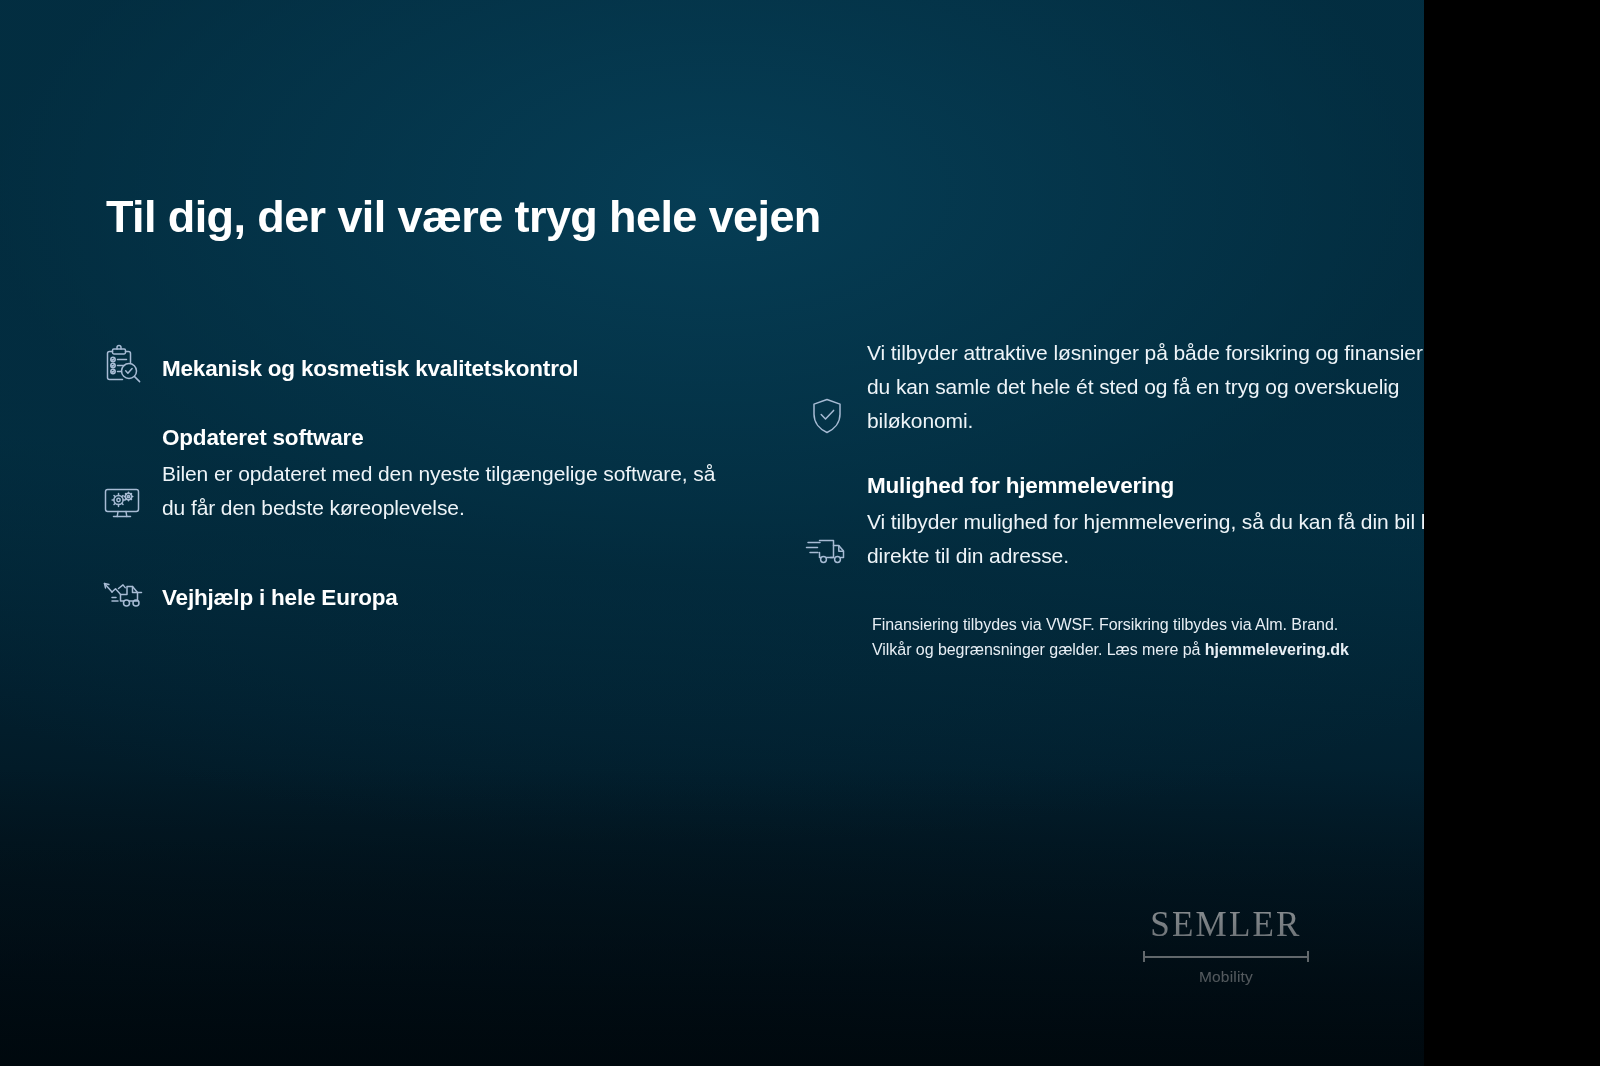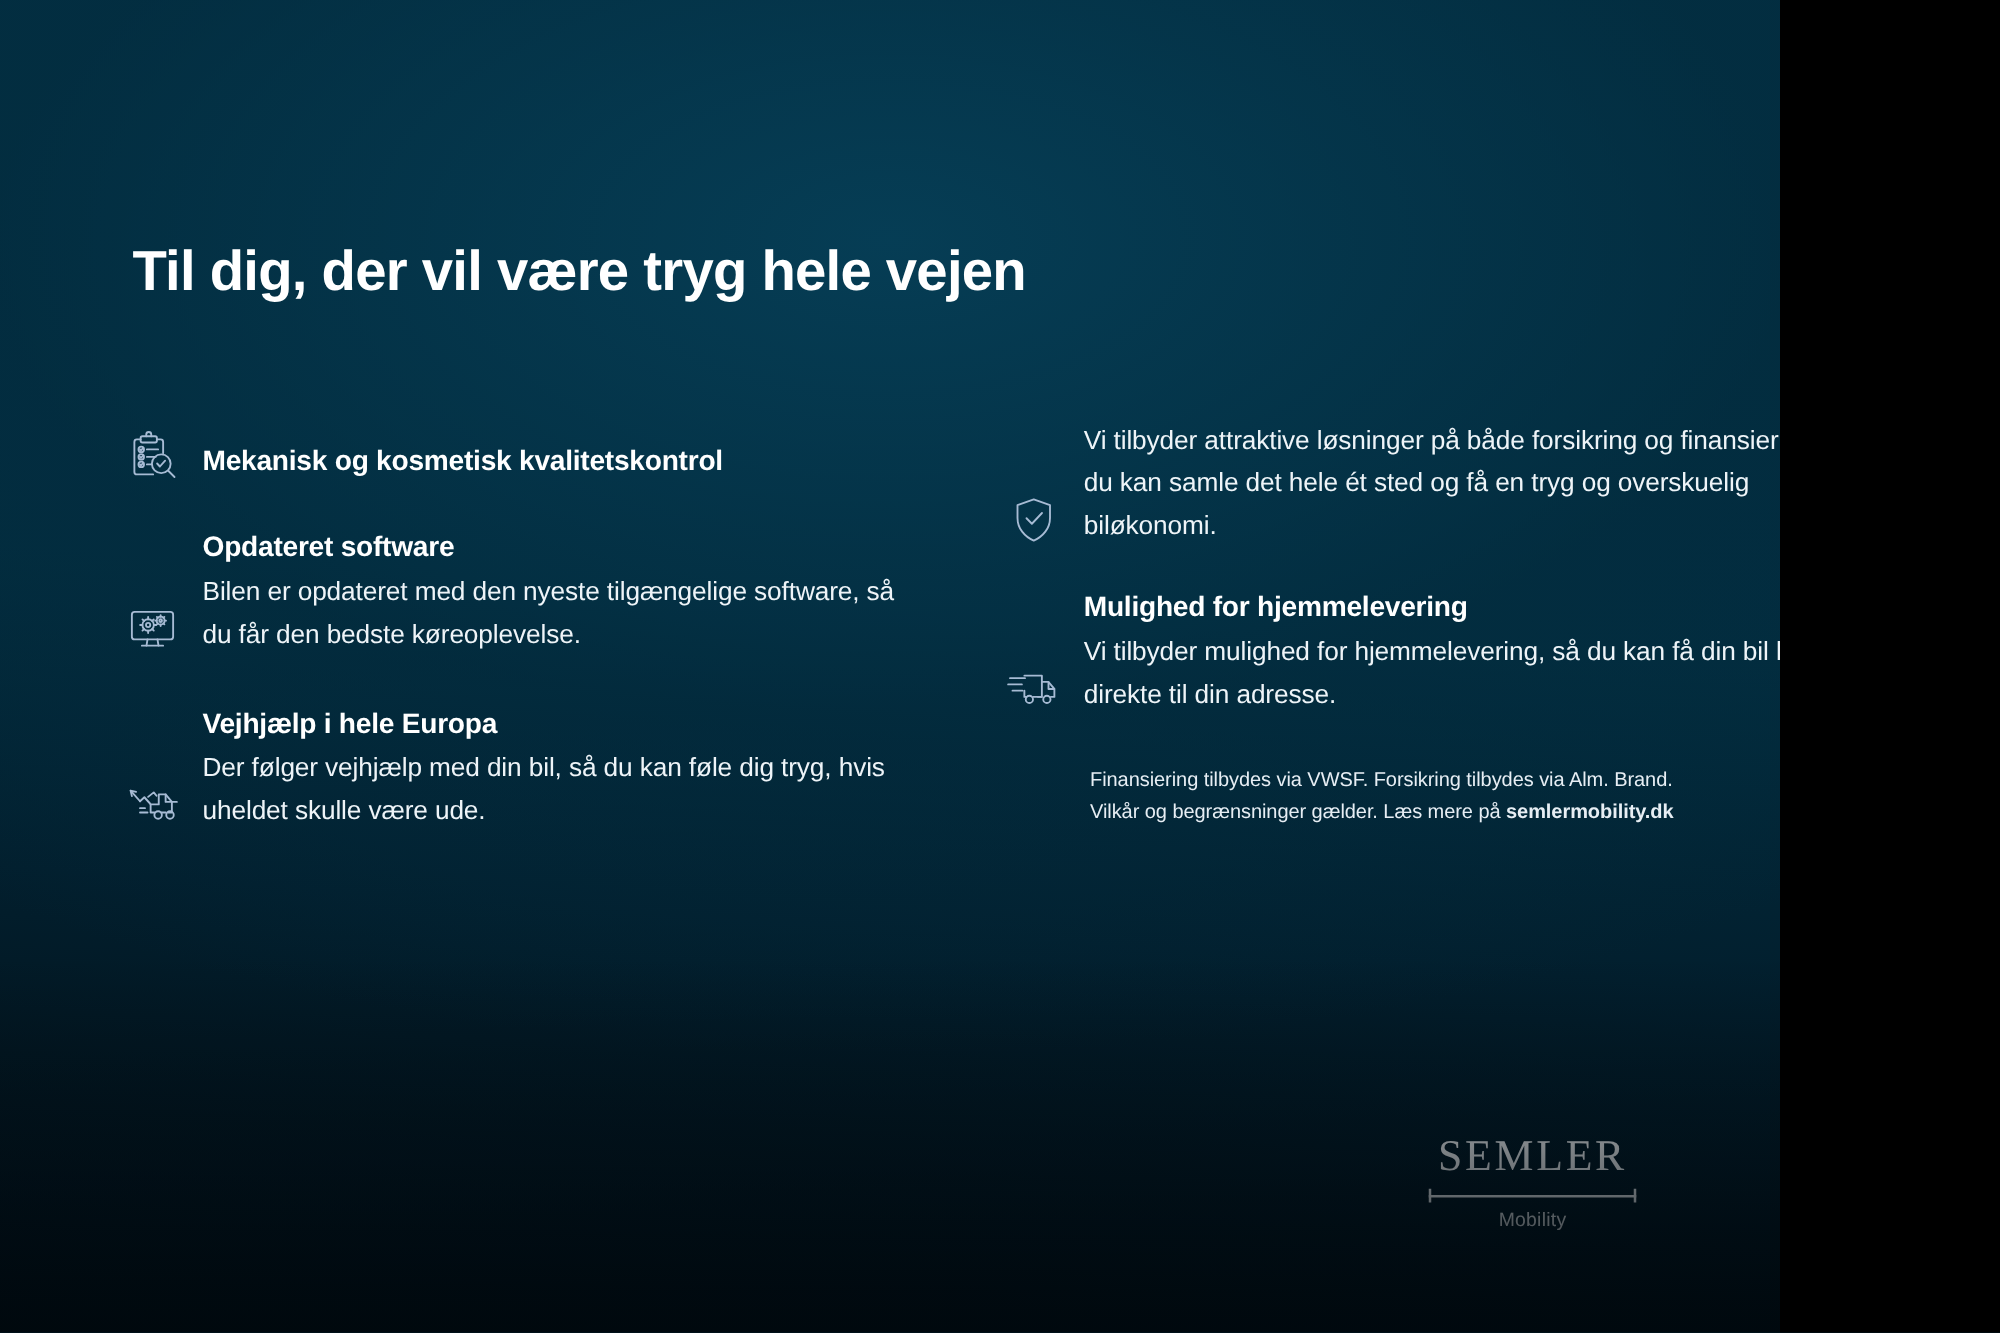--- a/index.html
+++ b/index.html
@@ -248,21 +248,20 @@
               <path d="M29 28h3.6"></path>
               <circle cx="26.5" cy="30" r="3"></circle>
               <circle cx="36" cy="30" r="3"></circle>
               <path d="M12 28h6"></path>
               <path d="M12 24.5h4"></path>
             </g>
           </svg>
         </div>
         <div class="feature-body">
           <h2 class="feature-title">Vejhjælp i hele Europa</h2>
-          <p class="feature-text">Der følger vejhjælp med din bil, så du kan føle dig tryg, hvis uheldet skulle være ude.</p>
         </div>
       </div>
 
     </div>
 
     <div class="col col-right">
 
       <div class="feature right-1">
         <div class="feature-icon">
           <svg viewBox="0 0 44 44" aria-hidden="true">
@@ -293,21 +292,21 @@
           </svg>
         </div>
         <div class="feature-body">
           <h2 class="feature-title">Mulighed for hjemmelevering</h2>
           <p class="feature-text">Vi tilbyder mulighed for hjemmelevering, så du kan få din bil leveret direkte til din adresse.</p>
         </div>
       </div>
 
       <p class="disclaimer">
         <span>Finansiering tilbydes via VWSF. Forsikring tilbydes via Alm. Brand.</span><br>
-        <span>Vilkår og begrænsninger gælder. Læs mere på </span><strong>semlermobility.dk</strong>
+        <span>Vilkår og begrænsninger gælder. Læs mere på </span><strong>hjemmelevering.dk</strong>
       </p>
 
     </div>
 
   </div>
 
   <div class="logo">
     <div class="logo-word">SEMLER</div>
     <div class="logo-rule">
       <span class="cap cap-left"></span>

